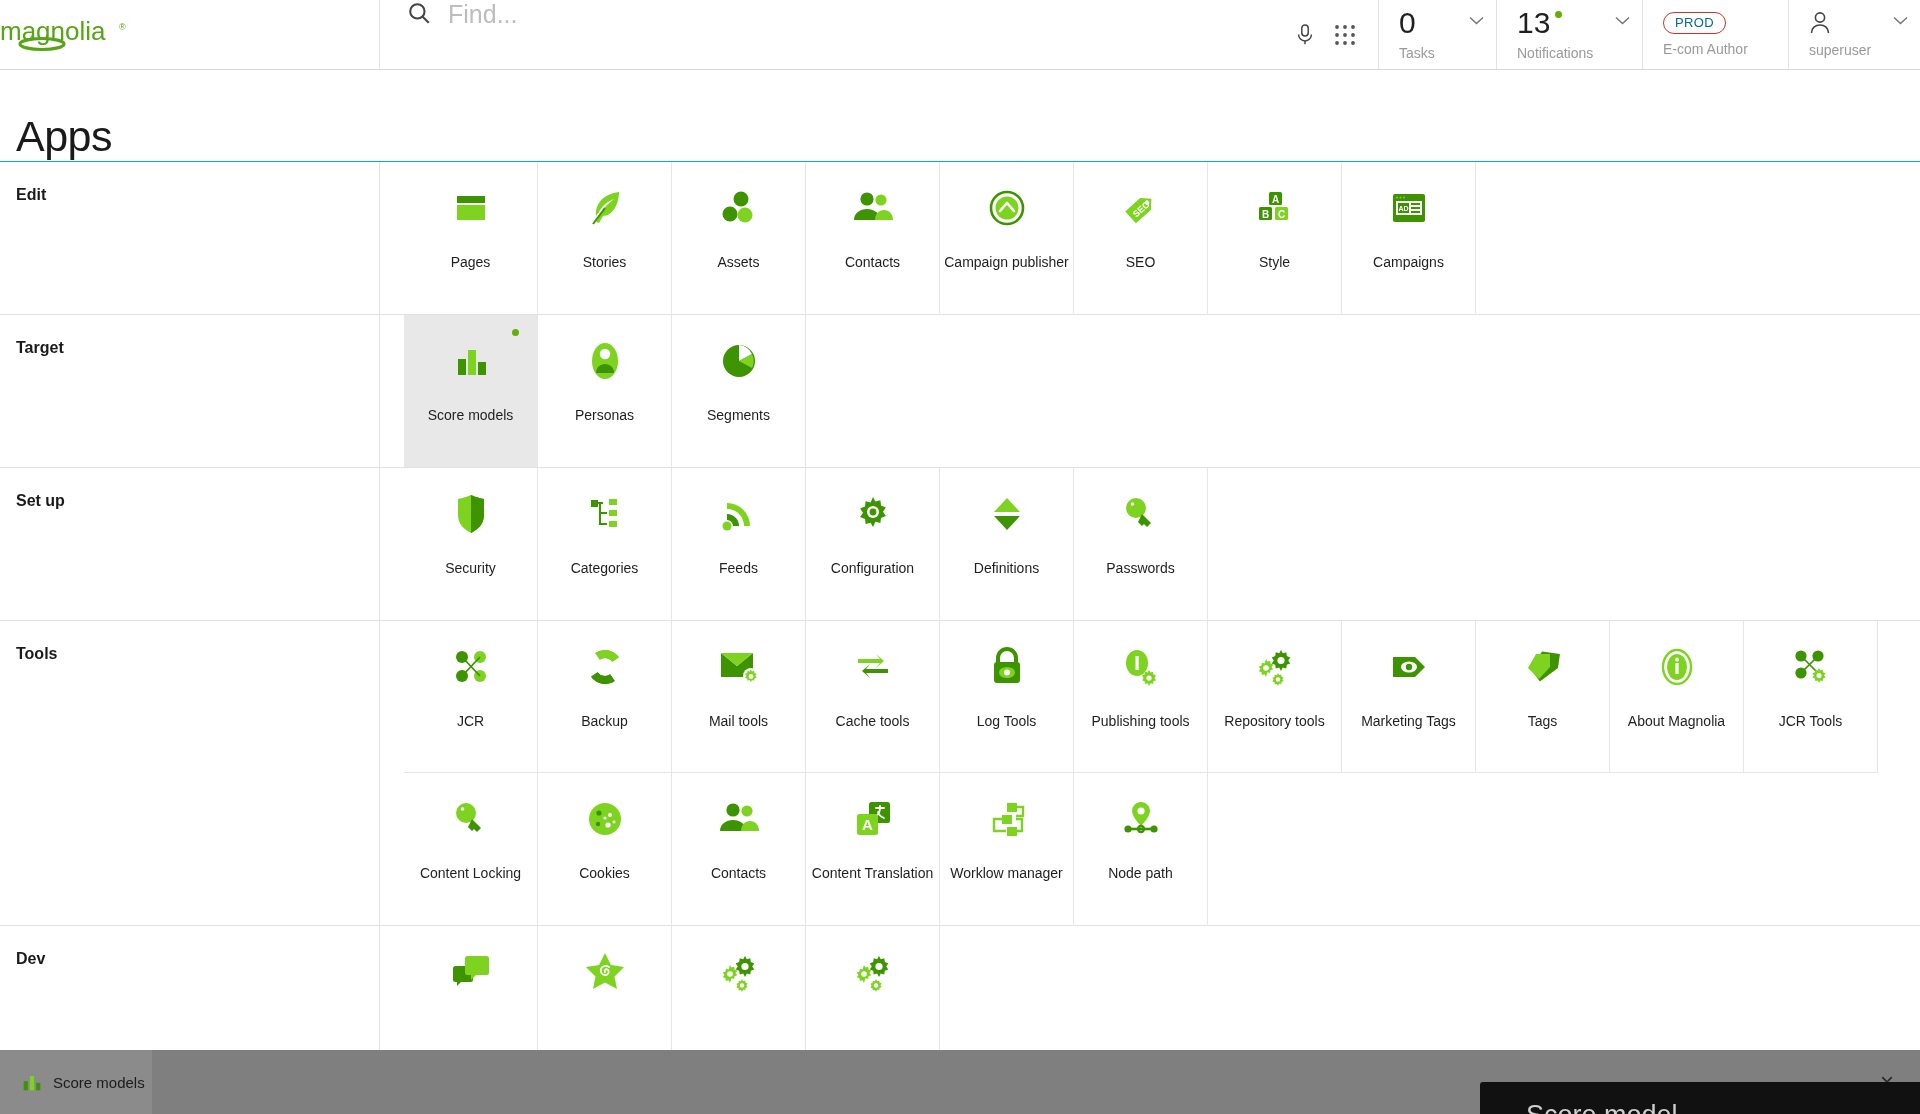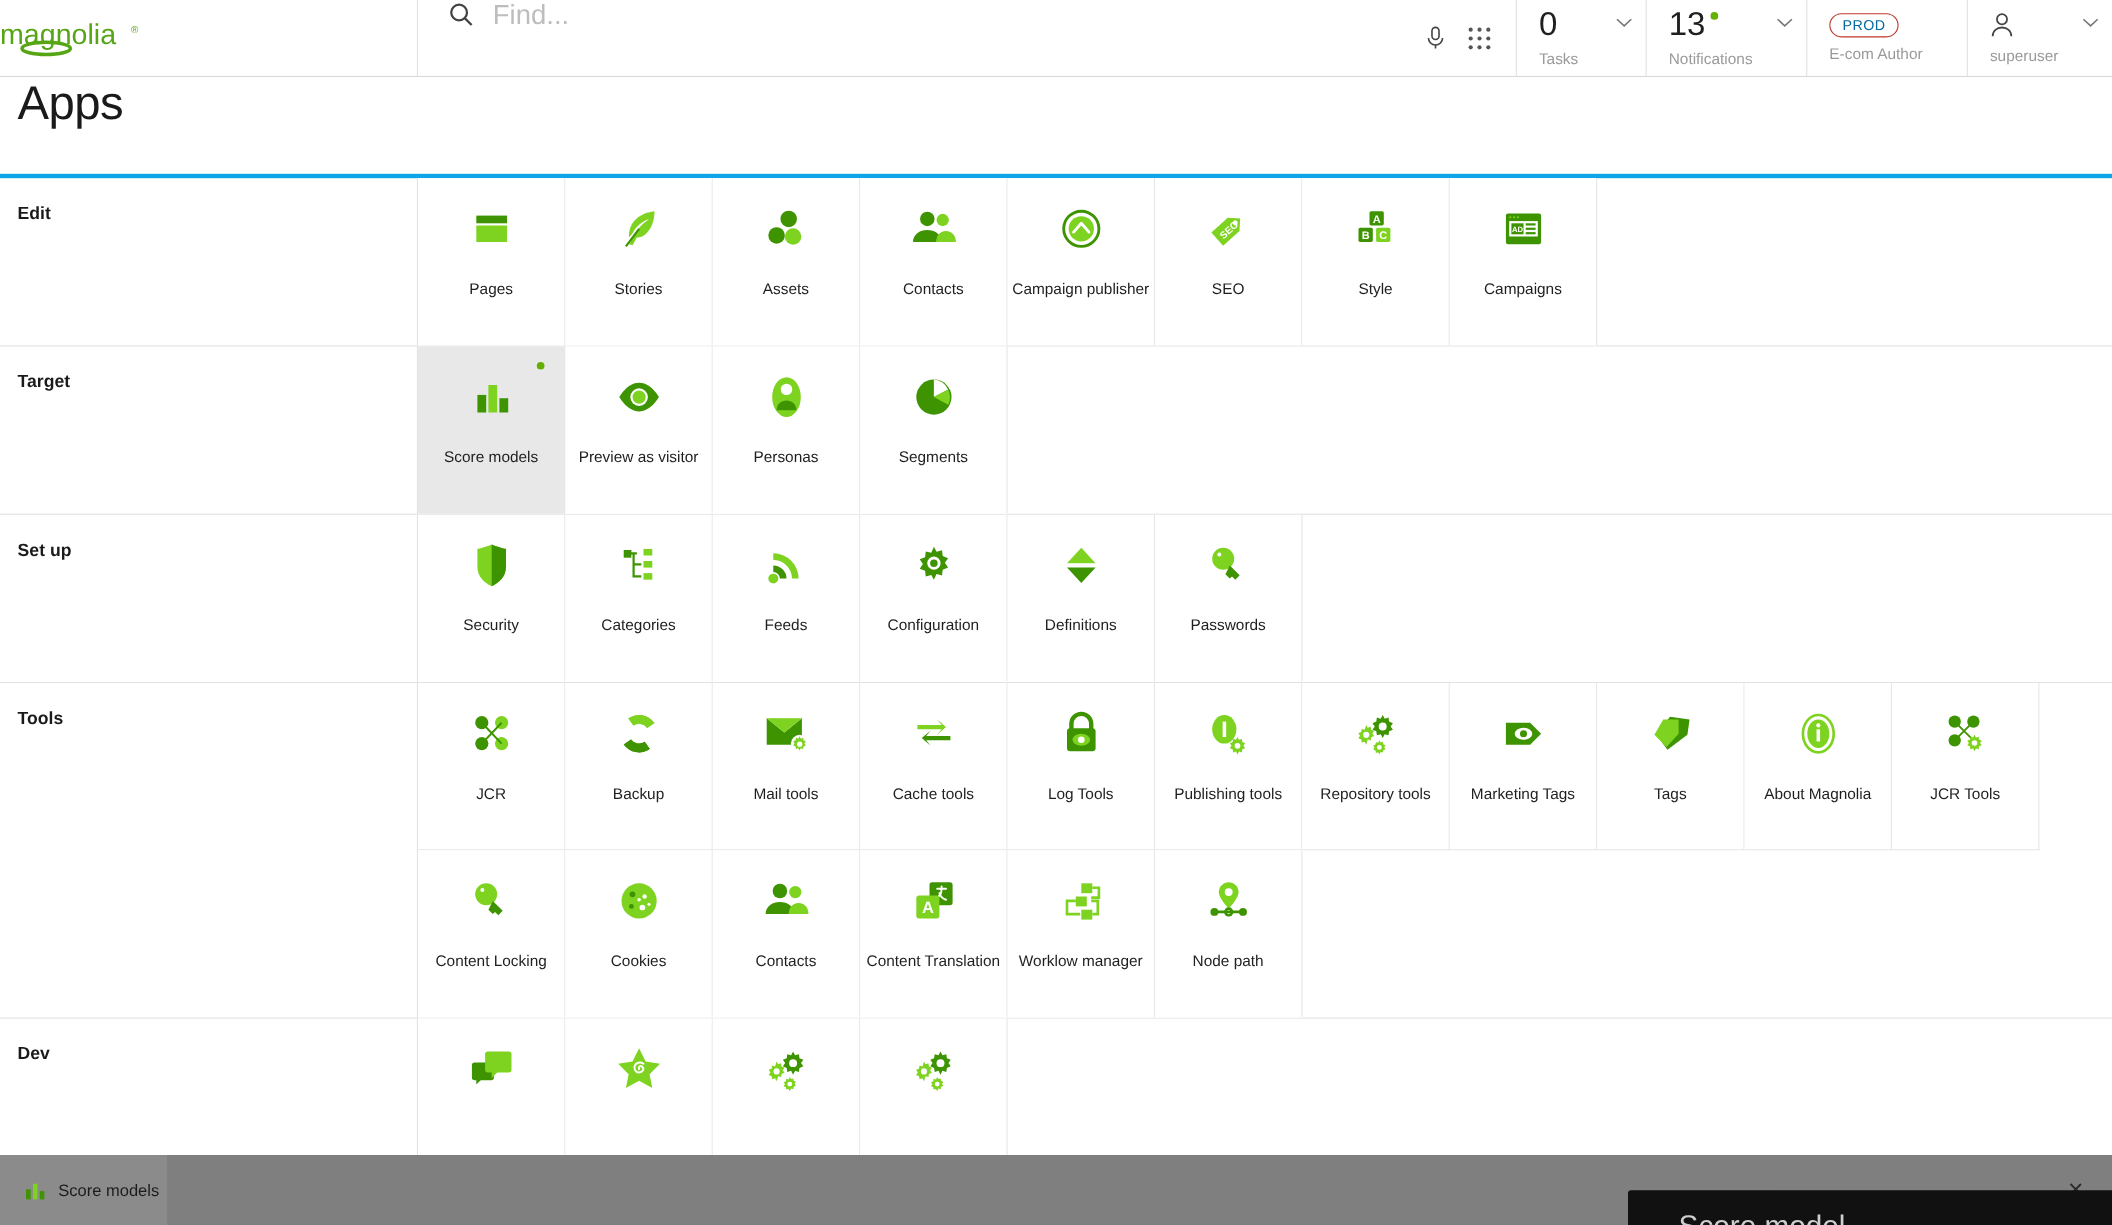--- a/index.html
+++ b/index.html
@@ -51,27 +51,27 @@
   .badge {
     border: 1px solid #c0392b; color: #0369a1; border-radius: 12px;
     font-size: 13px; padding: 2px 11px 3px; letter-spacing: .4px;
     display: inline-block; font-weight: 400;
   }
   .stat-cell.wide { min-width: 146px; }
   .stat-cell.user { min-width: 132px; }
 
   
   .title-bar {
-    height: 92px; display: flex; align-items: flex-start; padding-left: 16px;
-    border-bottom: 4px solid #0ea5e9;
+    height: 92px; display: flex; align-items: flex-end; padding-left: 16px;
+    border-bottom: 1px solid #0ea5e9;
   }
   .page-title { font-size: 43px; font-weight: 400; color: #1a1a1a; letter-spacing: -.5px; }
 
   
-  .group { display: flex; border-bottom: 1px solid #e2e2e2; }
+  .group { display: flex; border-bottom: 1px solid #e2e2e2; gap: 24px; }
   .group-label {
     width: 380px; flex: 0 0 380px; padding: 24px 0 0 16px;
     font-size: 16px; font-weight: bold; color: #1a1a1a;
     border-right: 1px solid #e2e2e2;
   }
   .tiles { flex: 1; display: flex; flex-wrap: wrap; align-content: flex-start; }
   .tile {
     width: 134px; height: 152px;
     border-right: 1px solid #e6e6e6;
     border-bottom: 1px solid transparent;
@@ -324,30 +324,20 @@
             <svg width="40" height="40" viewBox="0 0 40 40">
               <rect x="7" y="18" width="8" height="16" fill="#3d9400"></rect>
               <rect x="17" y="9" width="8" height="25" fill="#7ed321"></rect>
               <rect x="27" y="21" width="8" height="13" fill="#3d9400"></rect>
             </svg>
           </div>
           <div class="tile-label">Score models</div>
         </div>
         <div class="tile">
           <div class="icon-wrap">
-            <svg width="44" height="36" viewBox="0 0 44 36">
-              <path d="M22 5C11 5 4 18 4 18s7 13 18 13 18-13 18-13S33 5 22 5z" fill="#3d9400"></path>
-              <circle cx="22" cy="18" r="8" fill="#fff"></circle>
-              <circle cx="22" cy="18" r="6" fill="#7ed321"></circle>
-            </svg>
-          </div>
-          <div class="tile-label">Preview as visitor</div>
-        </div>
-        <div class="tile">
-          <div class="icon-wrap">
             <svg width="40" height="42" viewBox="0 0 40 42">
               <ellipse cx="20" cy="21" rx="13" ry="18" fill="#7ed321"></ellipse>
               <circle cx="20" cy="14" r="5.2" fill="#fff"></circle>
               <path d="M11 33c0-5.5 4-9 9-9s9 3.5 9 9z" fill="#3d9400"></path>
             </svg>
           </div>
           <div class="tile-label">Personas</div>
         </div>
         <div class="tile">
           <div class="icon-wrap">

